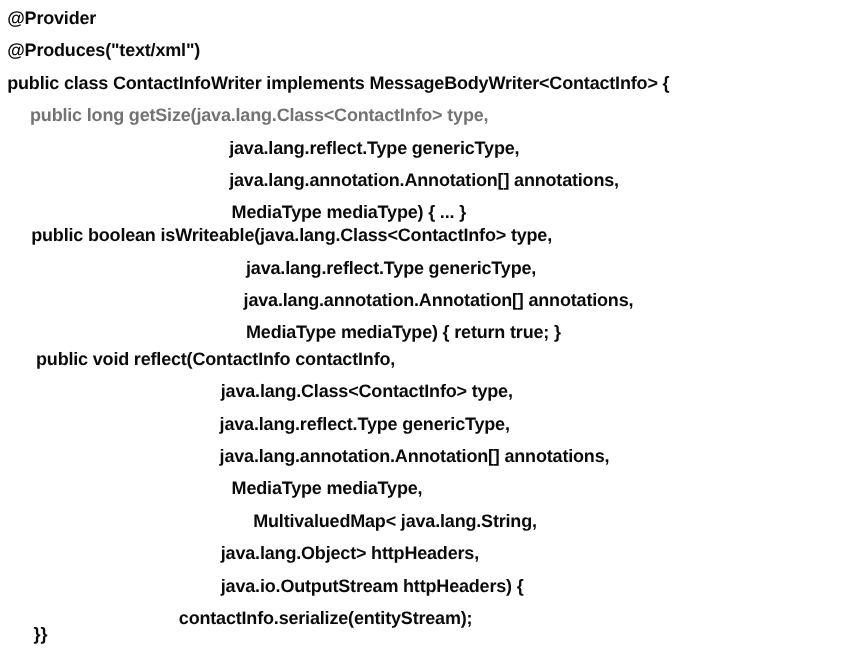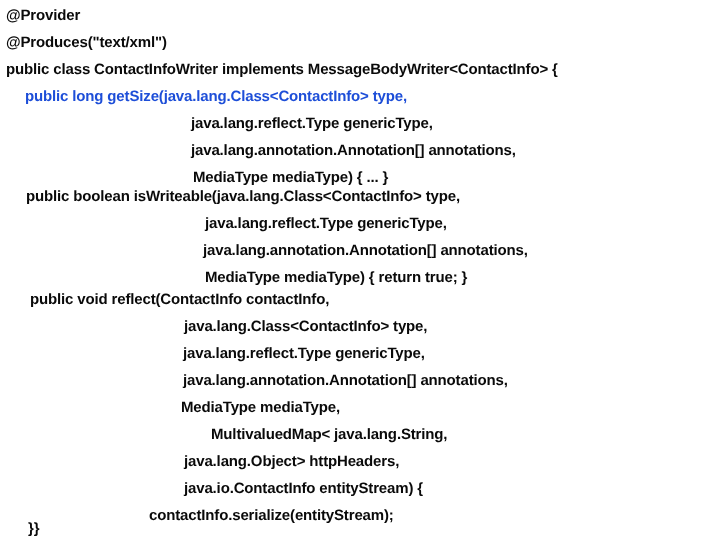--- a/index.html
+++ b/index.html
@@ -40,32 +40,32 @@
   }
 </style>
 </head>
 <body>
 
 <div id="slide" style="background: rgb(255, 255, 255);">
   <div id="code-listing">
       <div class="code-line" style="left: 6px; top: 5px; color: rgb(10, 10, 10);">@Provider</div>
       <div class="code-line" style="left: 6px; top: 32px; color: rgb(10, 10, 10);">@Produces("text/xml")</div>
       <div class="code-line" style="left: 6px; top: 59px; color: rgb(10, 10, 10);">public class ContactInfoWriter implements MessageBodyWriter&lt;ContactInfo&gt; {</div>
-      <div class="code-line" style="left: 25px; top: 86px; color: #1d4ed8;">public long getSize(java.lang.Class&lt;ContactInfo&gt; type,</div>
+      <div class="code-line" style="left: 25px; top: 86px; color: #737373;">public long getSize(java.lang.Class&lt;ContactInfo&gt; type,</div>
       <div class="code-line" style="left: 191px; top: 113px; color: rgb(10, 10, 10);">java.lang.reflect.Type genericType,</div>
       <div class="code-line" style="left: 191px; top: 140px; color: rgb(10, 10, 10);">java.lang.annotation.Annotation[] annotations,</div>
       <div class="code-line" style="left: 193px; top: 167px; color: rgb(10, 10, 10);">MediaType mediaType) { ... }</div>
       <div class="code-line" style="left: 26px; top: 186px; color: rgb(10, 10, 10);">public boolean isWriteable(java.lang.Class&lt;ContactInfo&gt; type,</div>
       <div class="code-line" style="left: 205px; top: 213px; color: rgb(10, 10, 10);">java.lang.reflect.Type genericType,</div>
       <div class="code-line" style="left: 203px; top: 240px; color: rgb(10, 10, 10);">java.lang.annotation.Annotation[] annotations,</div>
       <div class="code-line" style="left: 205px; top: 267px; color: rgb(10, 10, 10);">MediaType mediaType) { return true; }</div>
       <div class="code-line" style="left: 30px; top: 289px; color: rgb(10, 10, 10);">public void reflect(ContactInfo contactInfo,</div>
       <div class="code-line" style="left: 184px; top: 316px; color: rgb(10, 10, 10);">java.lang.Class&lt;ContactInfo&gt; type,</div>
       <div class="code-line" style="left: 183px; top: 343px; color: rgb(10, 10, 10);">java.lang.reflect.Type genericType,</div>
       <div class="code-line" style="left: 183px; top: 370px; color: rgb(10, 10, 10);">java.lang.annotation.Annotation[] annotations,</div>
-      <div class="code-line" style="left: 181px; top: 397px; color: rgb(10, 10, 10); text-align: center;">MediaType mediaType,</div>
+      <div class="code-line" style="left: 193px; top: 397px; color: rgb(10, 10, 10); text-align: center;">MediaType mediaType,</div>
       <div class="code-line" style="left: 183px; top: 424px; color: rgb(10, 10, 10); margin-left: 28px;">MultivaluedMap&lt; java.lang.String,</div>
       <div class="code-line" style="left: 184px; top: 451px; color: rgb(10, 10, 10);">java.lang.Object&gt; httpHeaders,</div>
-      <div class="code-line" style="left: 184px; top: 478px; color: rgb(10, 10, 10);">java.io.ContactInfo entityStream) {</div>
+      <div class="code-line" style="left: 184px; top: 478px; color: rgb(10, 10, 10);">java.io.OutputStream httpHeaders) {</div>
       <div class="code-line" style="left: 149px; top: 505px; color: rgb(10, 10, 10); text-align: center;">contactInfo.serialize(entityStream);</div>
       <div class="code-line" style="left: 28px; top: 518px; color: rgb(10, 10, 10);">}}</div>
     </div>
 </div>
 
 </body></html>

